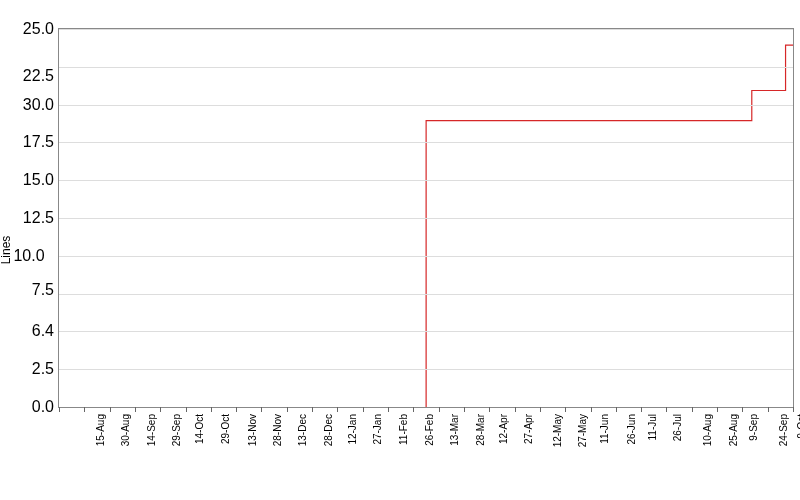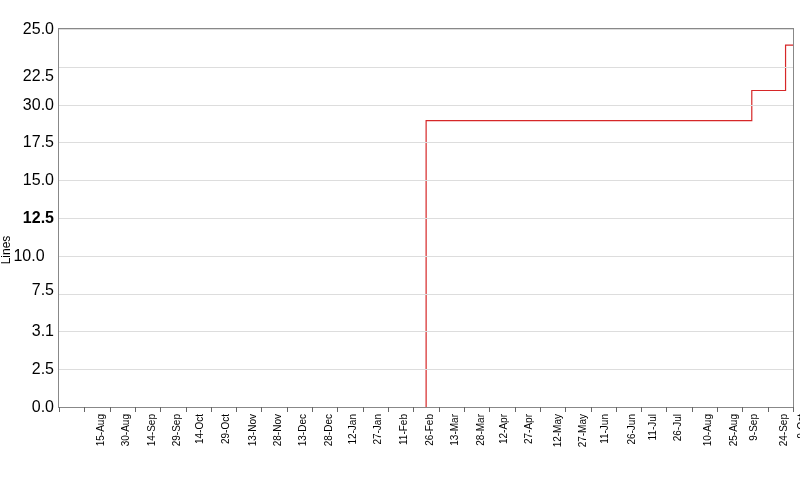--- a/index.html
+++ b/index.html
@@ -107,24 +107,24 @@
       <div class="gridline-h" style="top: 189px;"></div>
       <div class="gridline-h" style="top: 151.2px;"></div>
       <div class="gridline-h" style="top: 113.4px;"></div>
       <div class="gridline-h" style="top: 75.6px;"></div>
       <div class="gridline-h" style="top: 37.8px;"></div>
       <div class="gridline-h" style="top: 0px;"></div>
     </div>
 
 <div class="y-tick-label" style="top: 407px;">0.0</div>
     <div class="y-tick-label" style="top: 369.2px;">2.5</div>
-    <div class="y-tick-label" style="top: 331.4px;">3.1</div>
+    <div class="y-tick-label" style="top: 331.4px;">6.4</div>
     <div class="y-tick-label" style="top: 290px;">7.5</div>
     <div class="y-tick-label" style="top: 255.8px; text-align: center;">10.0</div>
-    <div class="y-tick-label" style="top: 218px; font-weight: bold;">12.5</div>
+    <div class="y-tick-label" style="top: 218px;">12.5</div>
     <div class="y-tick-label" style="top: 180.2px;">15.0</div>
     <div class="y-tick-label" style="top: 142.4px;">17.5</div>
     <div class="y-tick-label" style="top: 104.6px;">30.0</div>
     <div class="y-tick-label" style="top: 76px;">22.5</div>
     <div class="y-tick-label" style="top: 29px;">25.0</div>
     <div class="x-tick" style="left: 59px; top: 407px;"></div>
     <div class="x-tick-label" style="left: 63px; top: 414px;">15-Aug</div>
     <div class="x-tick" style="left: 84.3103px; top: 407px;"></div>
     <div class="x-tick-label" style="left: 88.3103px; top: 414px;">30-Aug</div>
     <div class="x-tick" style="left: 109.621px; top: 407px;"></div>

